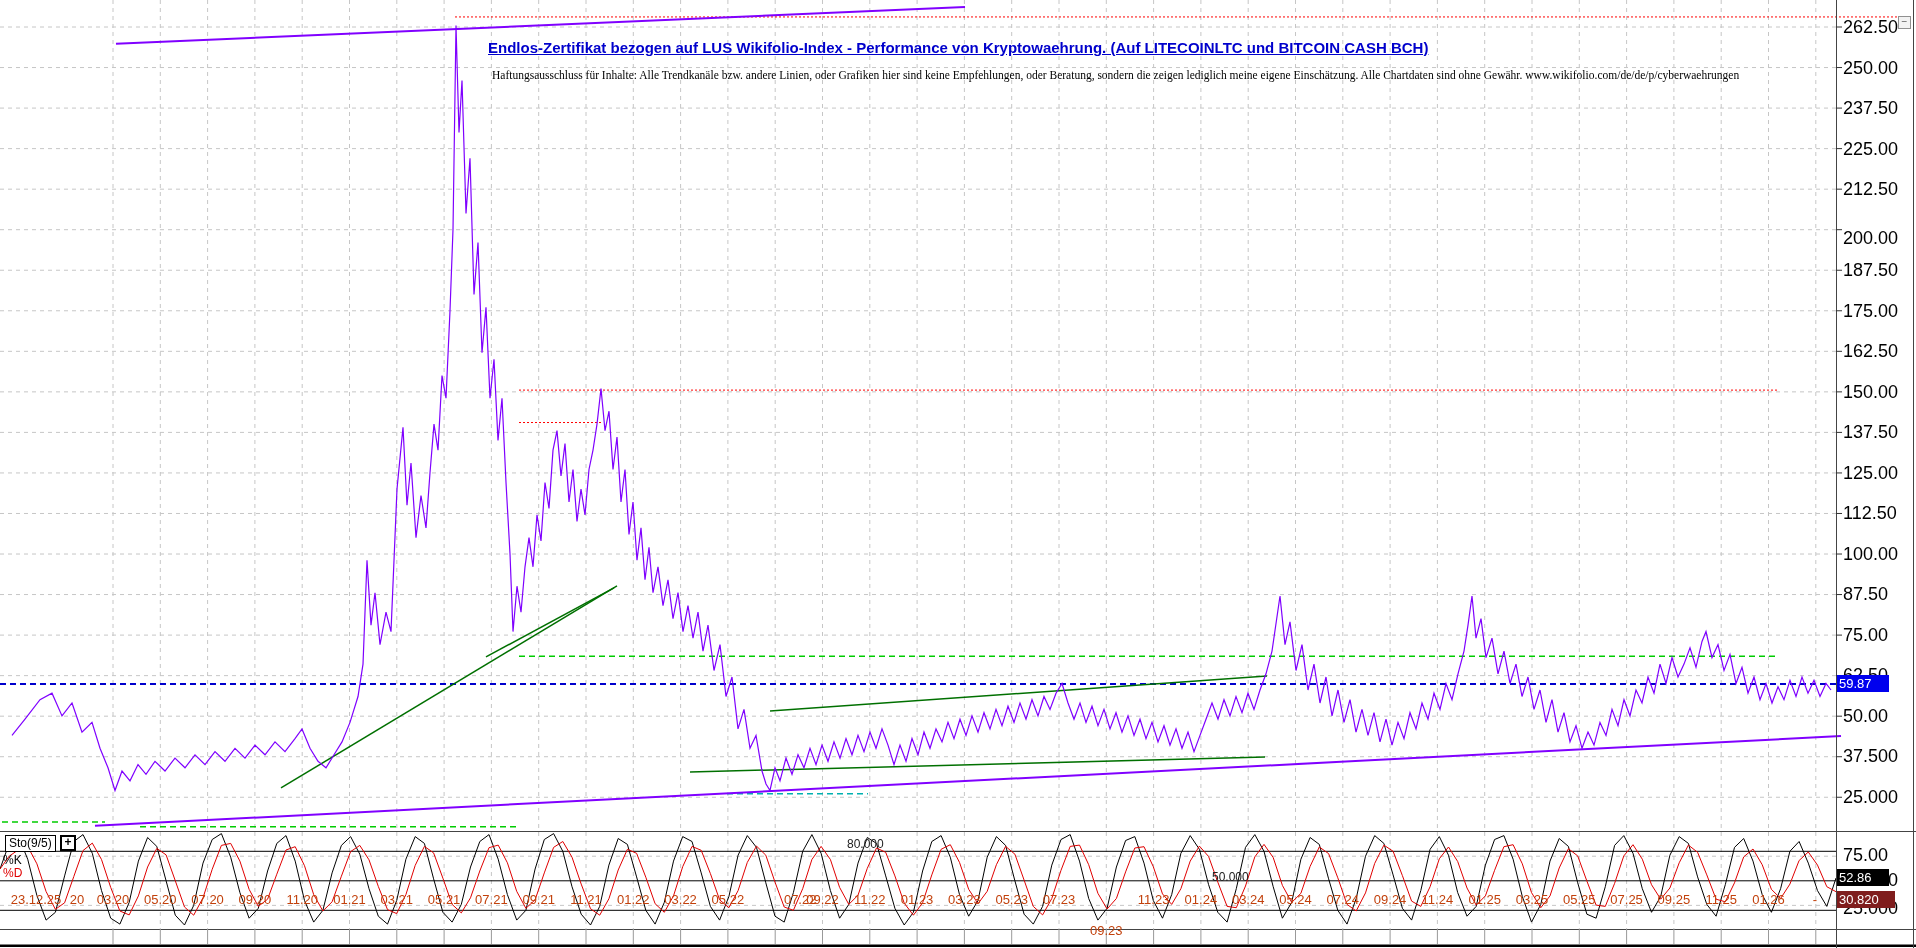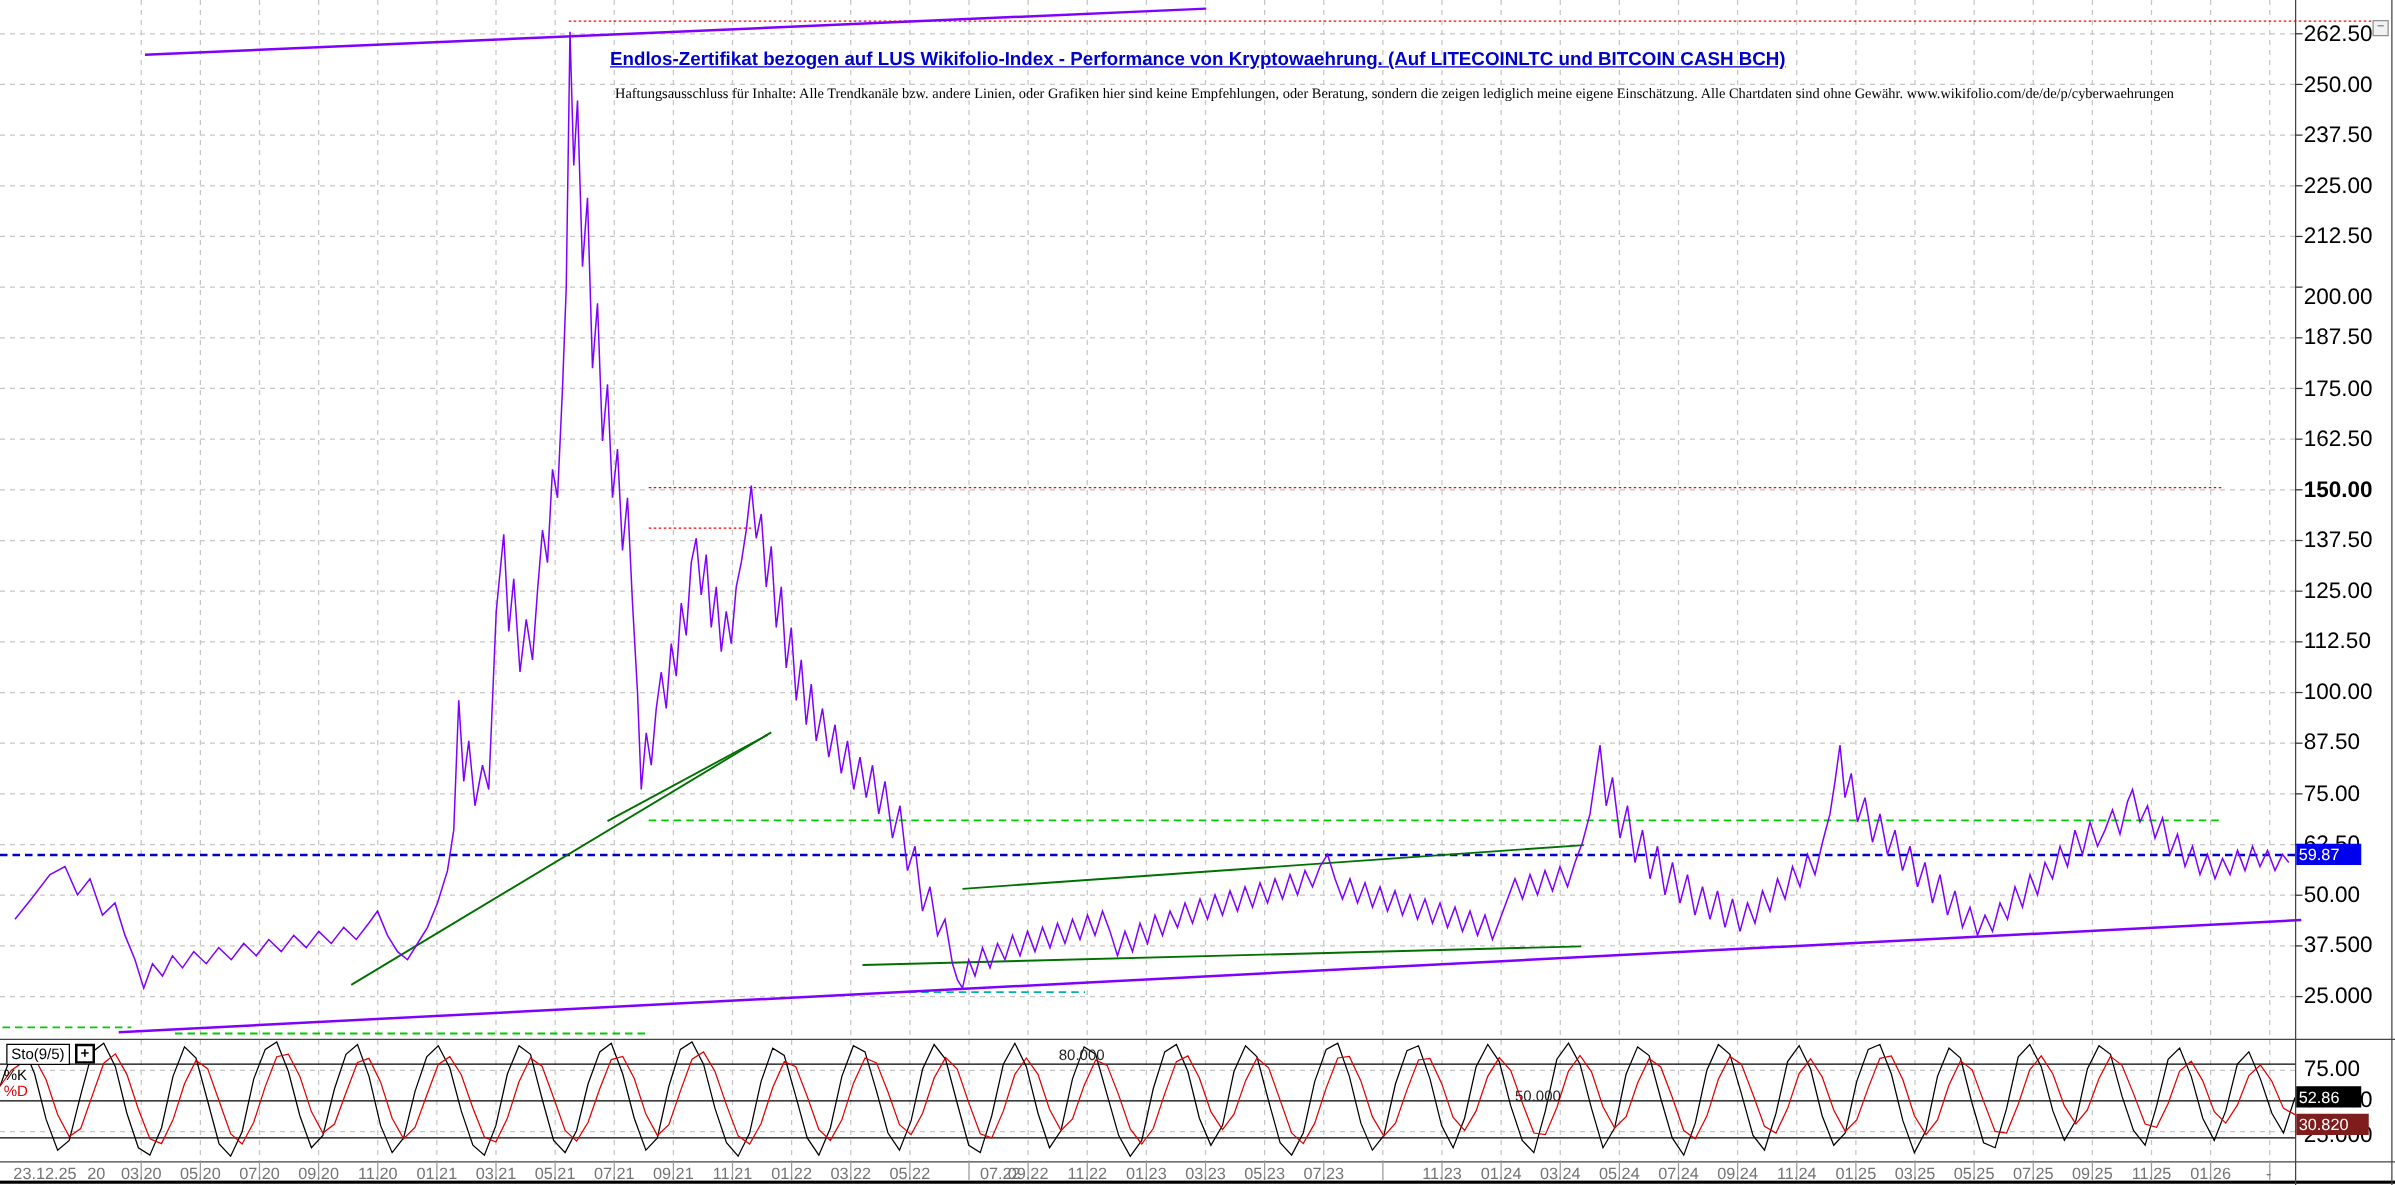--- a/index.html
+++ b/index.html
@@ -16,21 +16,21 @@
   .sto-box{position:absolute;left:5px;top:835px;z-index:4;border:1px solid #000;background:#fff;
            font-size:12px;padding:0 3px;height:15px;line-height:15px;cursor:pointer;}
   .sto-plus{position:absolute;left:60px;top:835px;z-index:4;border:2px solid #000;background:#fff;
             width:12px;height:12px;font-size:12px;font-weight:bold;line-height:11px;
             text-align:center;cursor:pointer;}
   .klab{position:absolute;left:3px;top:853px;z-index:4;font-size:12px;color:#000;}
   .dlab{position:absolute;left:3px;top:866px;z-index:4;font-size:12px;color:#E00000;}
   .lvl{position:absolute;z-index:2;font-size:12px;color:#222;padding-left:29px;}
   .axis-label{position:absolute;z-index:2;font-size:18px;color:#000;white-space:nowrap;
               transform:translateY(-50%);}
-  .x-label{position:absolute;top:931px;z-index:3;font-size:13px;color:#737373;white-space:nowrap;
+  .x-label{position:absolute;top:892px;z-index:3;font-size:13px;color:#c2410c;white-space:nowrap;
            transform:translateX(-50%);}
   .badge{position:absolute;left:1837px;z-index:4;color:#fff;font-size:13px;height:17px;
          line-height:17px;padding-left:2px;}
   .badge.blue{background:#0000EE;width:50px;top:675px;}
   .badge.black{background:#000;width:50px;top:869px;}
   .badge.red{background:#7f1d1d;width:56px;top:891px;}
   .axis-col{position:absolute;z-index:2;}
 </style>
 </head>
 <body>
@@ -194,21 +194,21 @@
   <div id="price-axis" class="axis-col">
       <div class="axis-label" style="left: 1843px; top: 27px;">262.50</div>
       <div class="axis-label" style="left: 1843px; top: 67.525px;">250.00</div>
       <div class="axis-label" style="left: 1843px; top: 108.05px;">237.50</div>
       <div class="axis-label" style="left: 1843px; top: 148.575px;">225.00</div>
       <div class="axis-label" style="left: 1843px; top: 189.1px;">212.50</div>
       <div class="axis-label" style="left: 1843px; top: 214px; margin-top: 24px;">200.00</div>
       <div class="axis-label" style="left: 1843px; top: 270.15px;">187.50</div>
       <div class="axis-label" style="left: 1843px; top: 310.675px;">175.00</div>
       <div class="axis-label" style="left: 1843px; top: 351.2px;">162.50</div>
-      <div class="axis-label" style="left: 1843px; top: 391.725px; font-weight: bold;">150.00</div>
+      <div class="axis-label" style="left: 1843px; top: 391.725px;">150.00</div>
       <div class="axis-label" style="left: 1843px; top: 432.25px;">137.50</div>
       <div class="axis-label" style="left: 1843px; top: 472.775px;">125.00</div>
       <div class="axis-label" style="left: 1843px; top: 513.3px;">112.50</div>
       <div class="axis-label" style="left: 1843px; top: 553.825px;">100.00</div>
       <div class="axis-label" style="left: 1843px; top: 594.35px;">87.50</div>
       <div class="axis-label" style="left: 1843px; top: 634.875px;">75.00</div>
       <div class="axis-label" style="left: 1843px; top: 675.4px;">62.50</div>
       <div class="axis-label" style="left: 1843px; top: 715.925px;">50.00</div>
       <div class="axis-label" style="left: 1843px; top: 756.45px;">37.500</div>
       <div class="axis-label" style="left: 1843px; top: 796.975px;">25.000</div>

